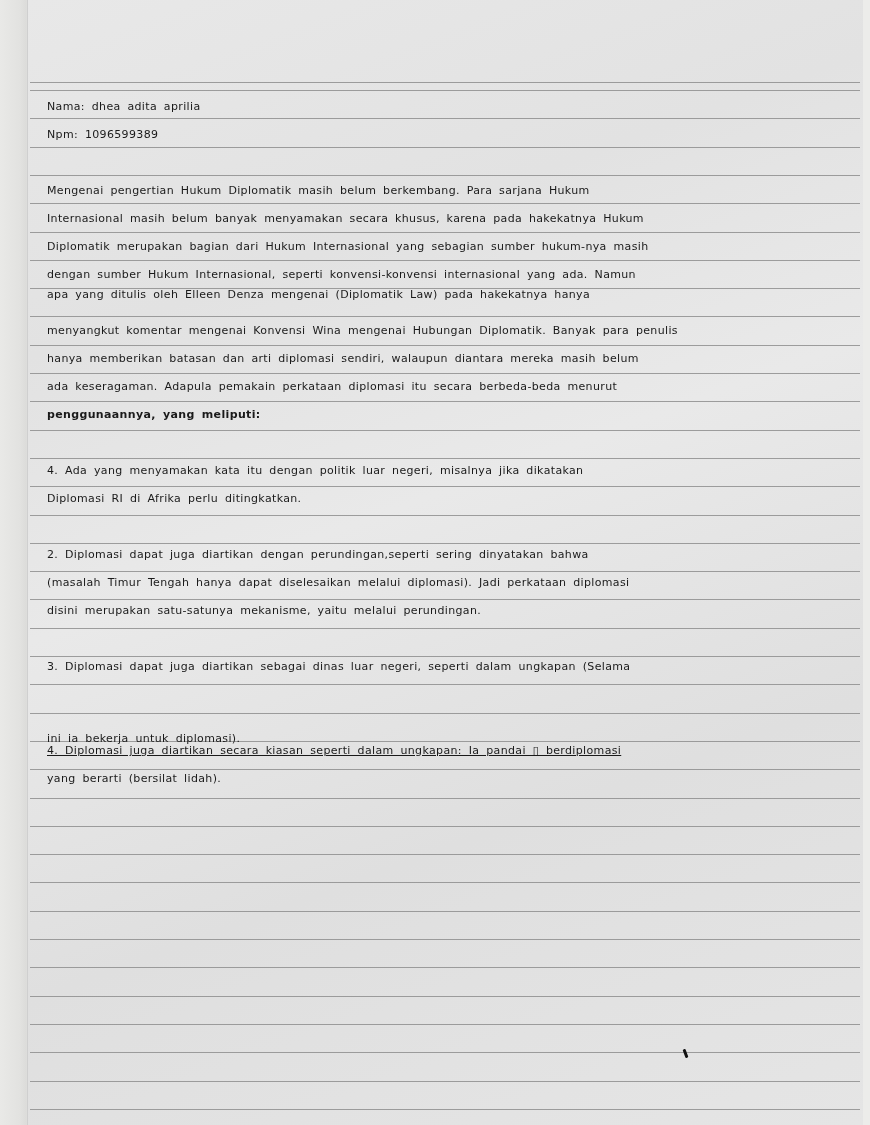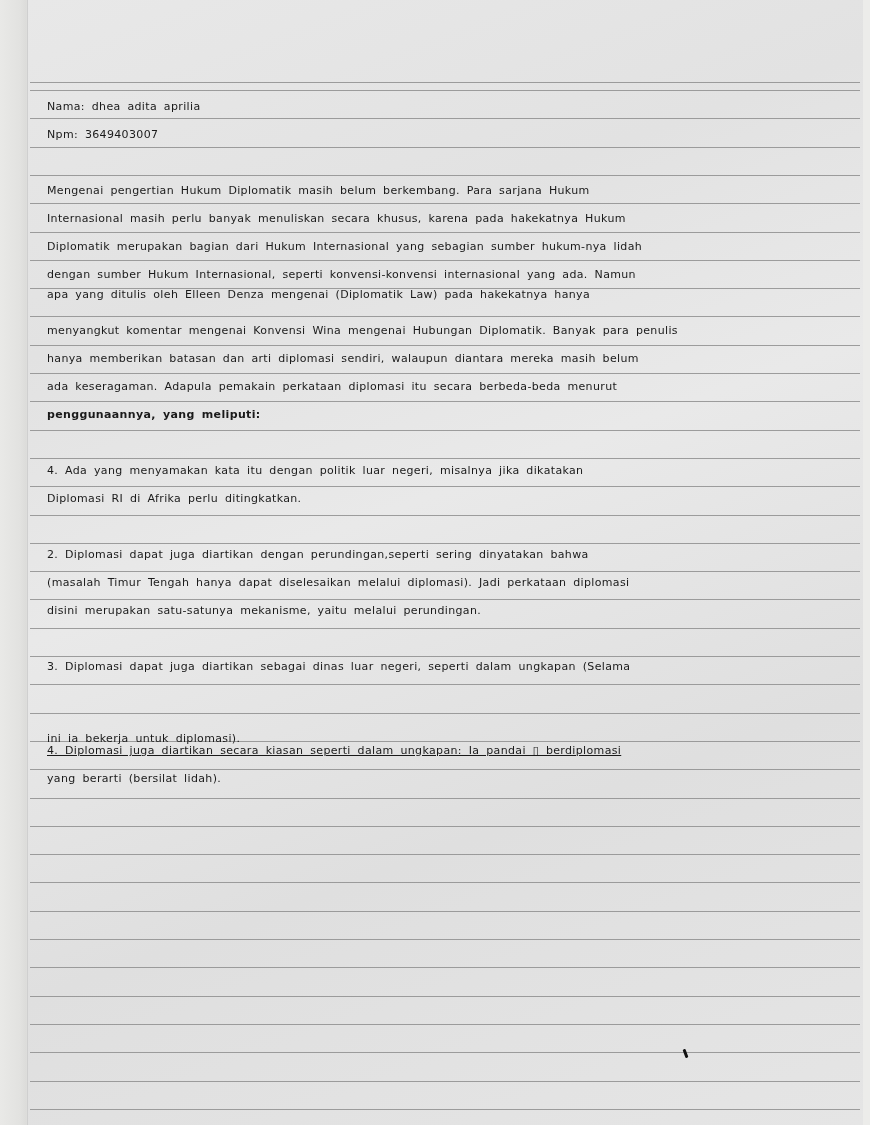--- a/index.html
+++ b/index.html
@@ -85,26 +85,26 @@
     <div class="rule" style="top: 939px;"></div>
     <div class="rule" style="top: 967px;"></div>
     <div class="rule" style="top: 996px;"></div>
     <div class="rule" style="top: 1024px;"></div>
     <div class="rule" style="top: 1052px;"></div>
     <div class="rule" style="top: 1081px;"></div>
     <div class="rule" style="top: 1109px;"></div>
   </div>
 
 <div class="text-line" style="top:96px;">Nama: dhea adita aprilia</div>
-<div class="text-line" style="top:124px;">Npm: 3649403007</div>
+<div class="text-line" style="top:124px;">Npm: 1096599389</div>
 
 <div>
   <div class="text-line" style="top:180px;">Mengenai pengertian Hukum Diplomatik masih belum berkembang. Para sarjana Hukum</div>
-  <div class="text-line" style="top:208px;">Internasional masih perlu banyak menuliskan secara khusus, karena pada hakekatnya Hukum</div>
-  <div class="text-line" style="top:236px;">Diplomatik merupakan bagian dari Hukum Internasional yang sebagian sumber hukum-nya lidah</div>
+  <div class="text-line" style="top:208px;">Internasional masih belum banyak menyamakan secara khusus, karena pada hakekatnya Hukum</div>
+  <div class="text-line" style="top:236px;">Diplomatik merupakan bagian dari Hukum Internasional yang sebagian sumber hukum-nya masih</div>
   <div class="text-line" style="top:264px;">dengan sumber Hukum Internasional, seperti konvensi-konvensi internasional yang ada. Namun</div>
   <div class="text-line" style="top:284px;">apa yang ditulis oleh Elleen Denza mengenai (Diplomatik Law) pada hakekatnya hanya</div>
   <div class="text-line" style="top:320px;">menyangkut komentar mengenai Konvensi Wina mengenai Hubungan Diplomatik. Banyak para penulis</div>
   <div class="text-line" style="top:348px;">hanya memberikan batasan dan arti diplomasi sendiri, walaupun diantara mereka masih belum</div>
   <div class="text-line" style="top:376px;">ada keseragaman. Adapula pemakain perkataan diplomasi itu secara berbeda-beda menurut</div>
   <div class="text-line" style="top:404px;font-weight:bold;">penggunaannya, yang meliputi:</div>
 </div>
 
 <div>
   <div class="text-line" style="top:460px;">4. Ada yang menyamakan kata itu dengan politik luar negeri, misalnya jika dikatakan</div>

